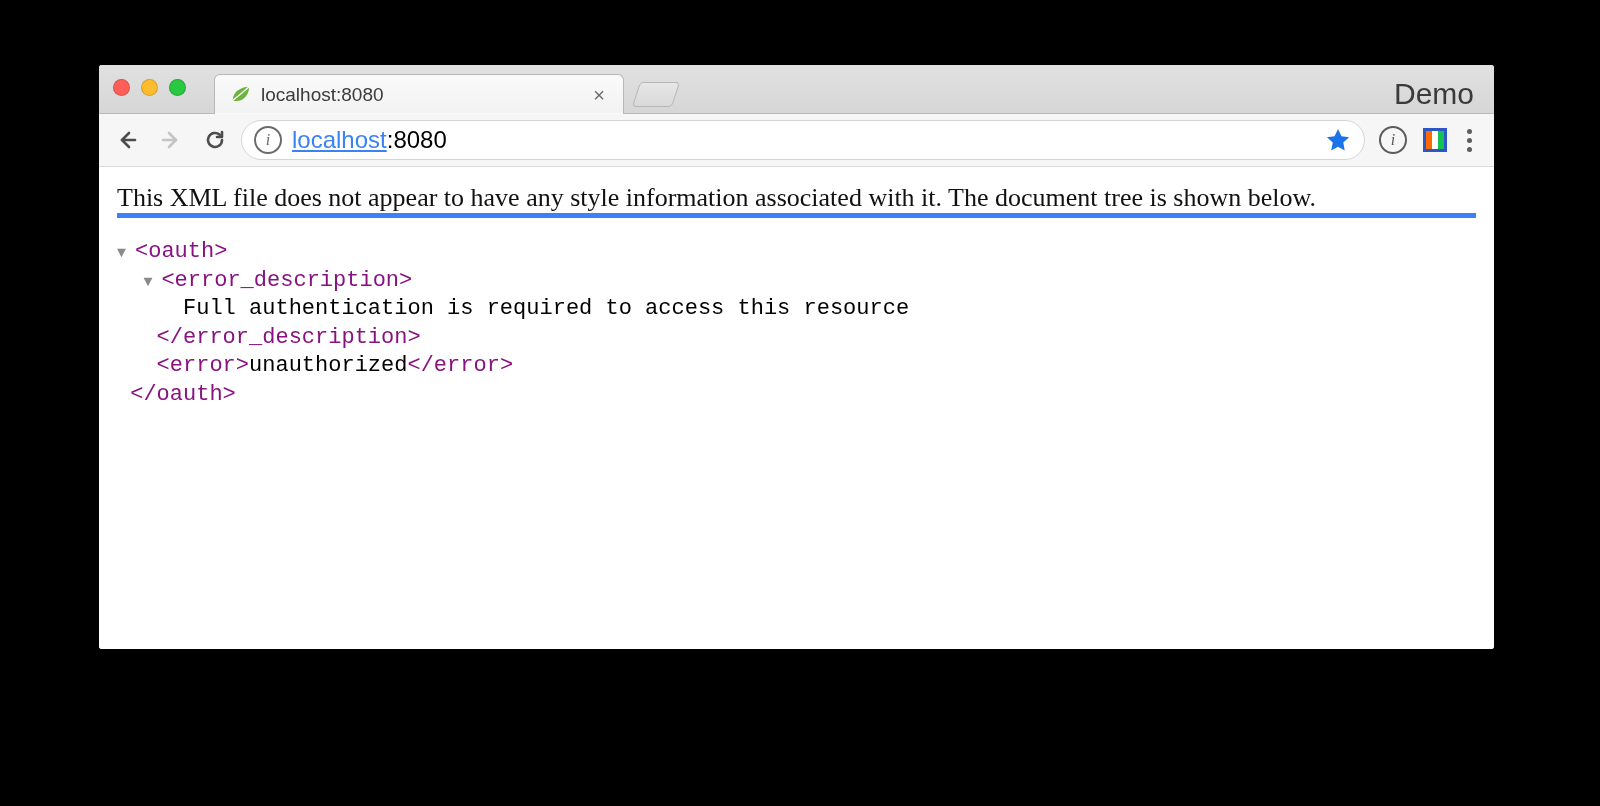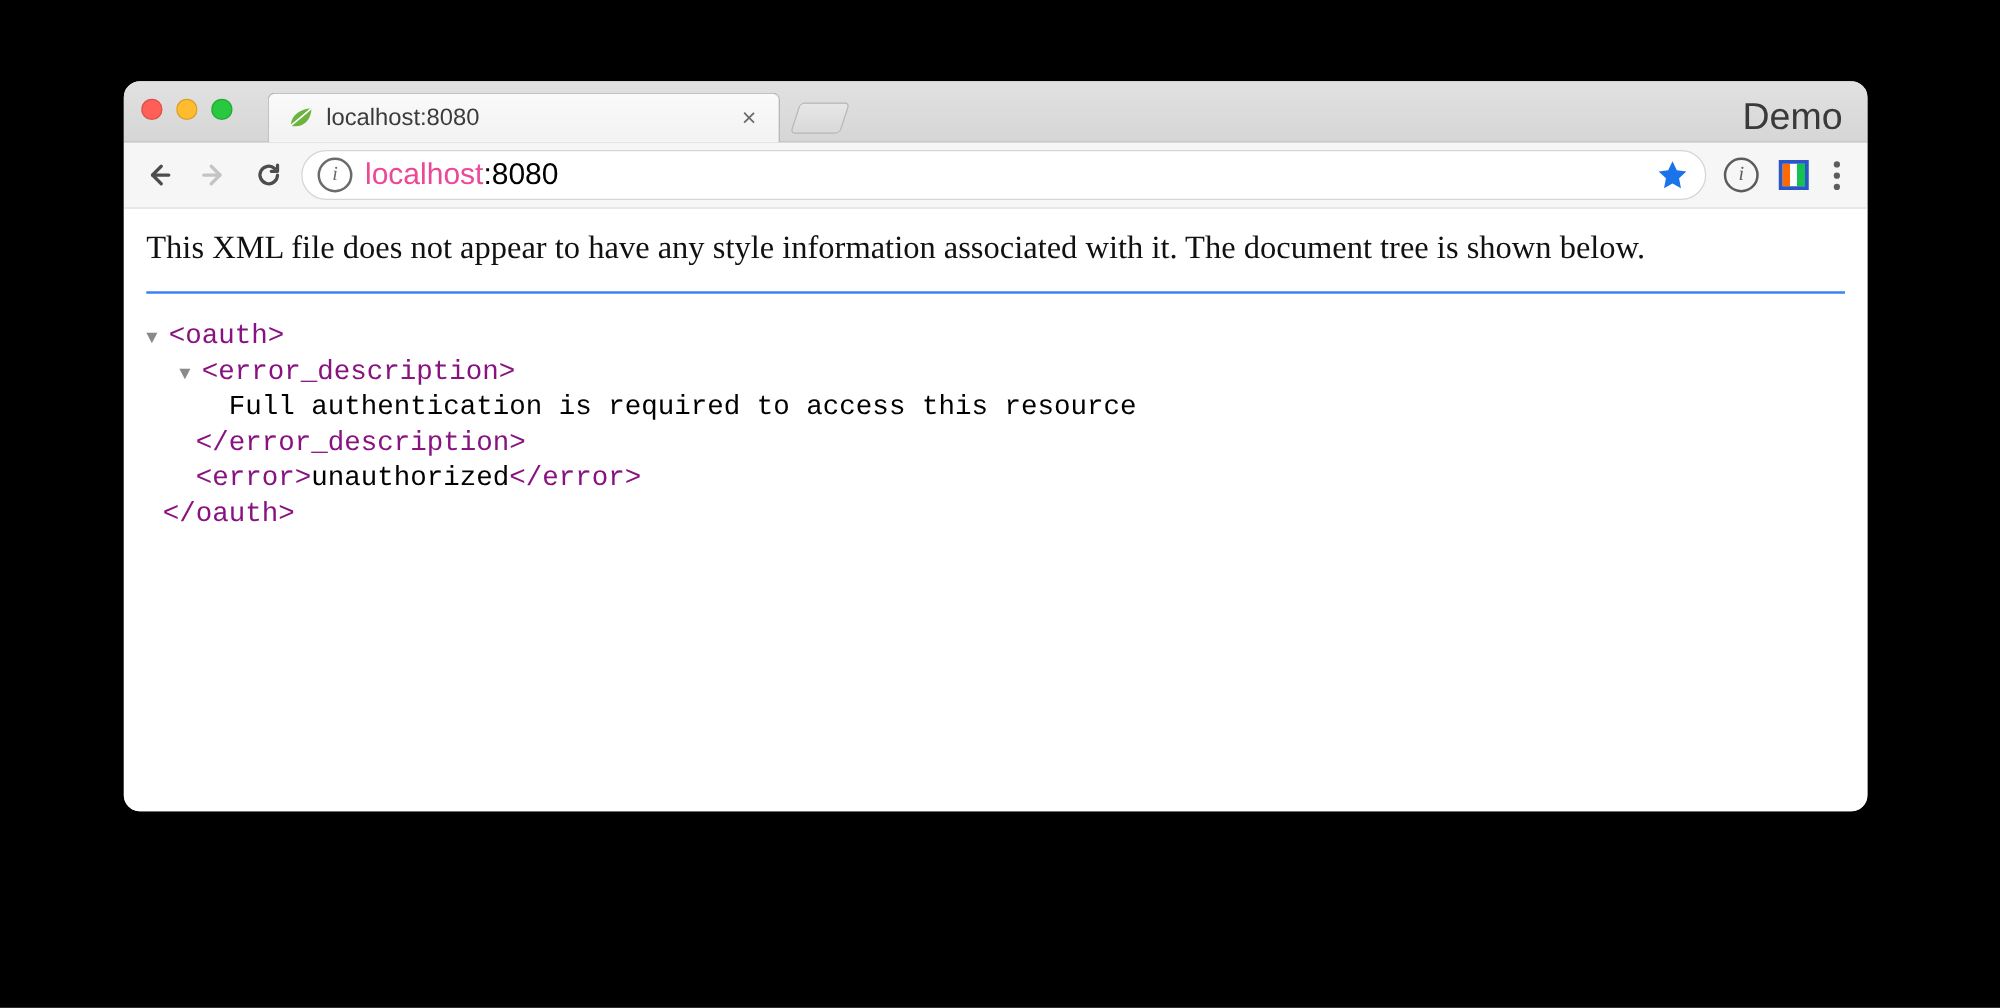--- a/index.html
+++ b/index.html
@@ -17,21 +17,21 @@
     height: 806px;
     background: #000;
   }
   .browser-window {
     position: absolute;
     left: 99px;
     top: 65px;
     width: 1395px;
     height: 584px;
     background: #fff;
-    border-radius: 13px;
+    border-radius: 3px;
     box-shadow: 0 25px 60px rgba(0,0,0,0.55), 0 0 0 1px rgba(0,0,0,0.15);
     overflow: hidden;
   }
 
   
   .titlebar {
     height: 48px;
     background: linear-gradient(#e1e1e1, #d6d6d6);
     border-bottom: 1px solid #b9b9b9;
     display: flex;
@@ -140,21 +140,21 @@
     width: 24px; height: 24px;
     border: 2.2px solid #6b6b6b;
     border-radius: 50%;
     color: #6b6b6b;
     display: flex; align-items: center; justify-content: center;
     font-family: Georgia, serif;
     font-style: italic;
     font-size: 16px;
     line-height: 1;
   }
-  .url-host { color: #ec4899; }
+  .url-host { color: #3b82f6; text-decoration: underline; }
   .url-port { color: #000000; }
   .omnibox .spacer { flex: 1; }
   .star {
     color: #1a73e8;
     width: 28px; height: 28px;
   }
 
   .rt-icons {
     display: flex;
     align-items: center;
@@ -187,22 +187,22 @@
   .viewport {
     padding: 16px 18px;
     background: #fff;
     height: calc(100% - 48px - 52px);
     overflow: auto;
   }
   .xml-banner {
     font-family: "Times New Roman", Times, serif;
     font-size: 26px;
     color: #111;
-    padding-bottom: 20px;
-    border-bottom: 2px solid #3b82f6;
+    padding-bottom: 0;
+    border-bottom: 5px solid #3b82f6;
     margin-bottom: 20px;
   }
   .xml-tree {
     font-family: "Menlo","Consolas","Courier New",monospace;
     font-size: 22px;
     line-height: 1.3;
     white-space: pre;
     color: #000;
   }
   .tag   { color: #881280; }

